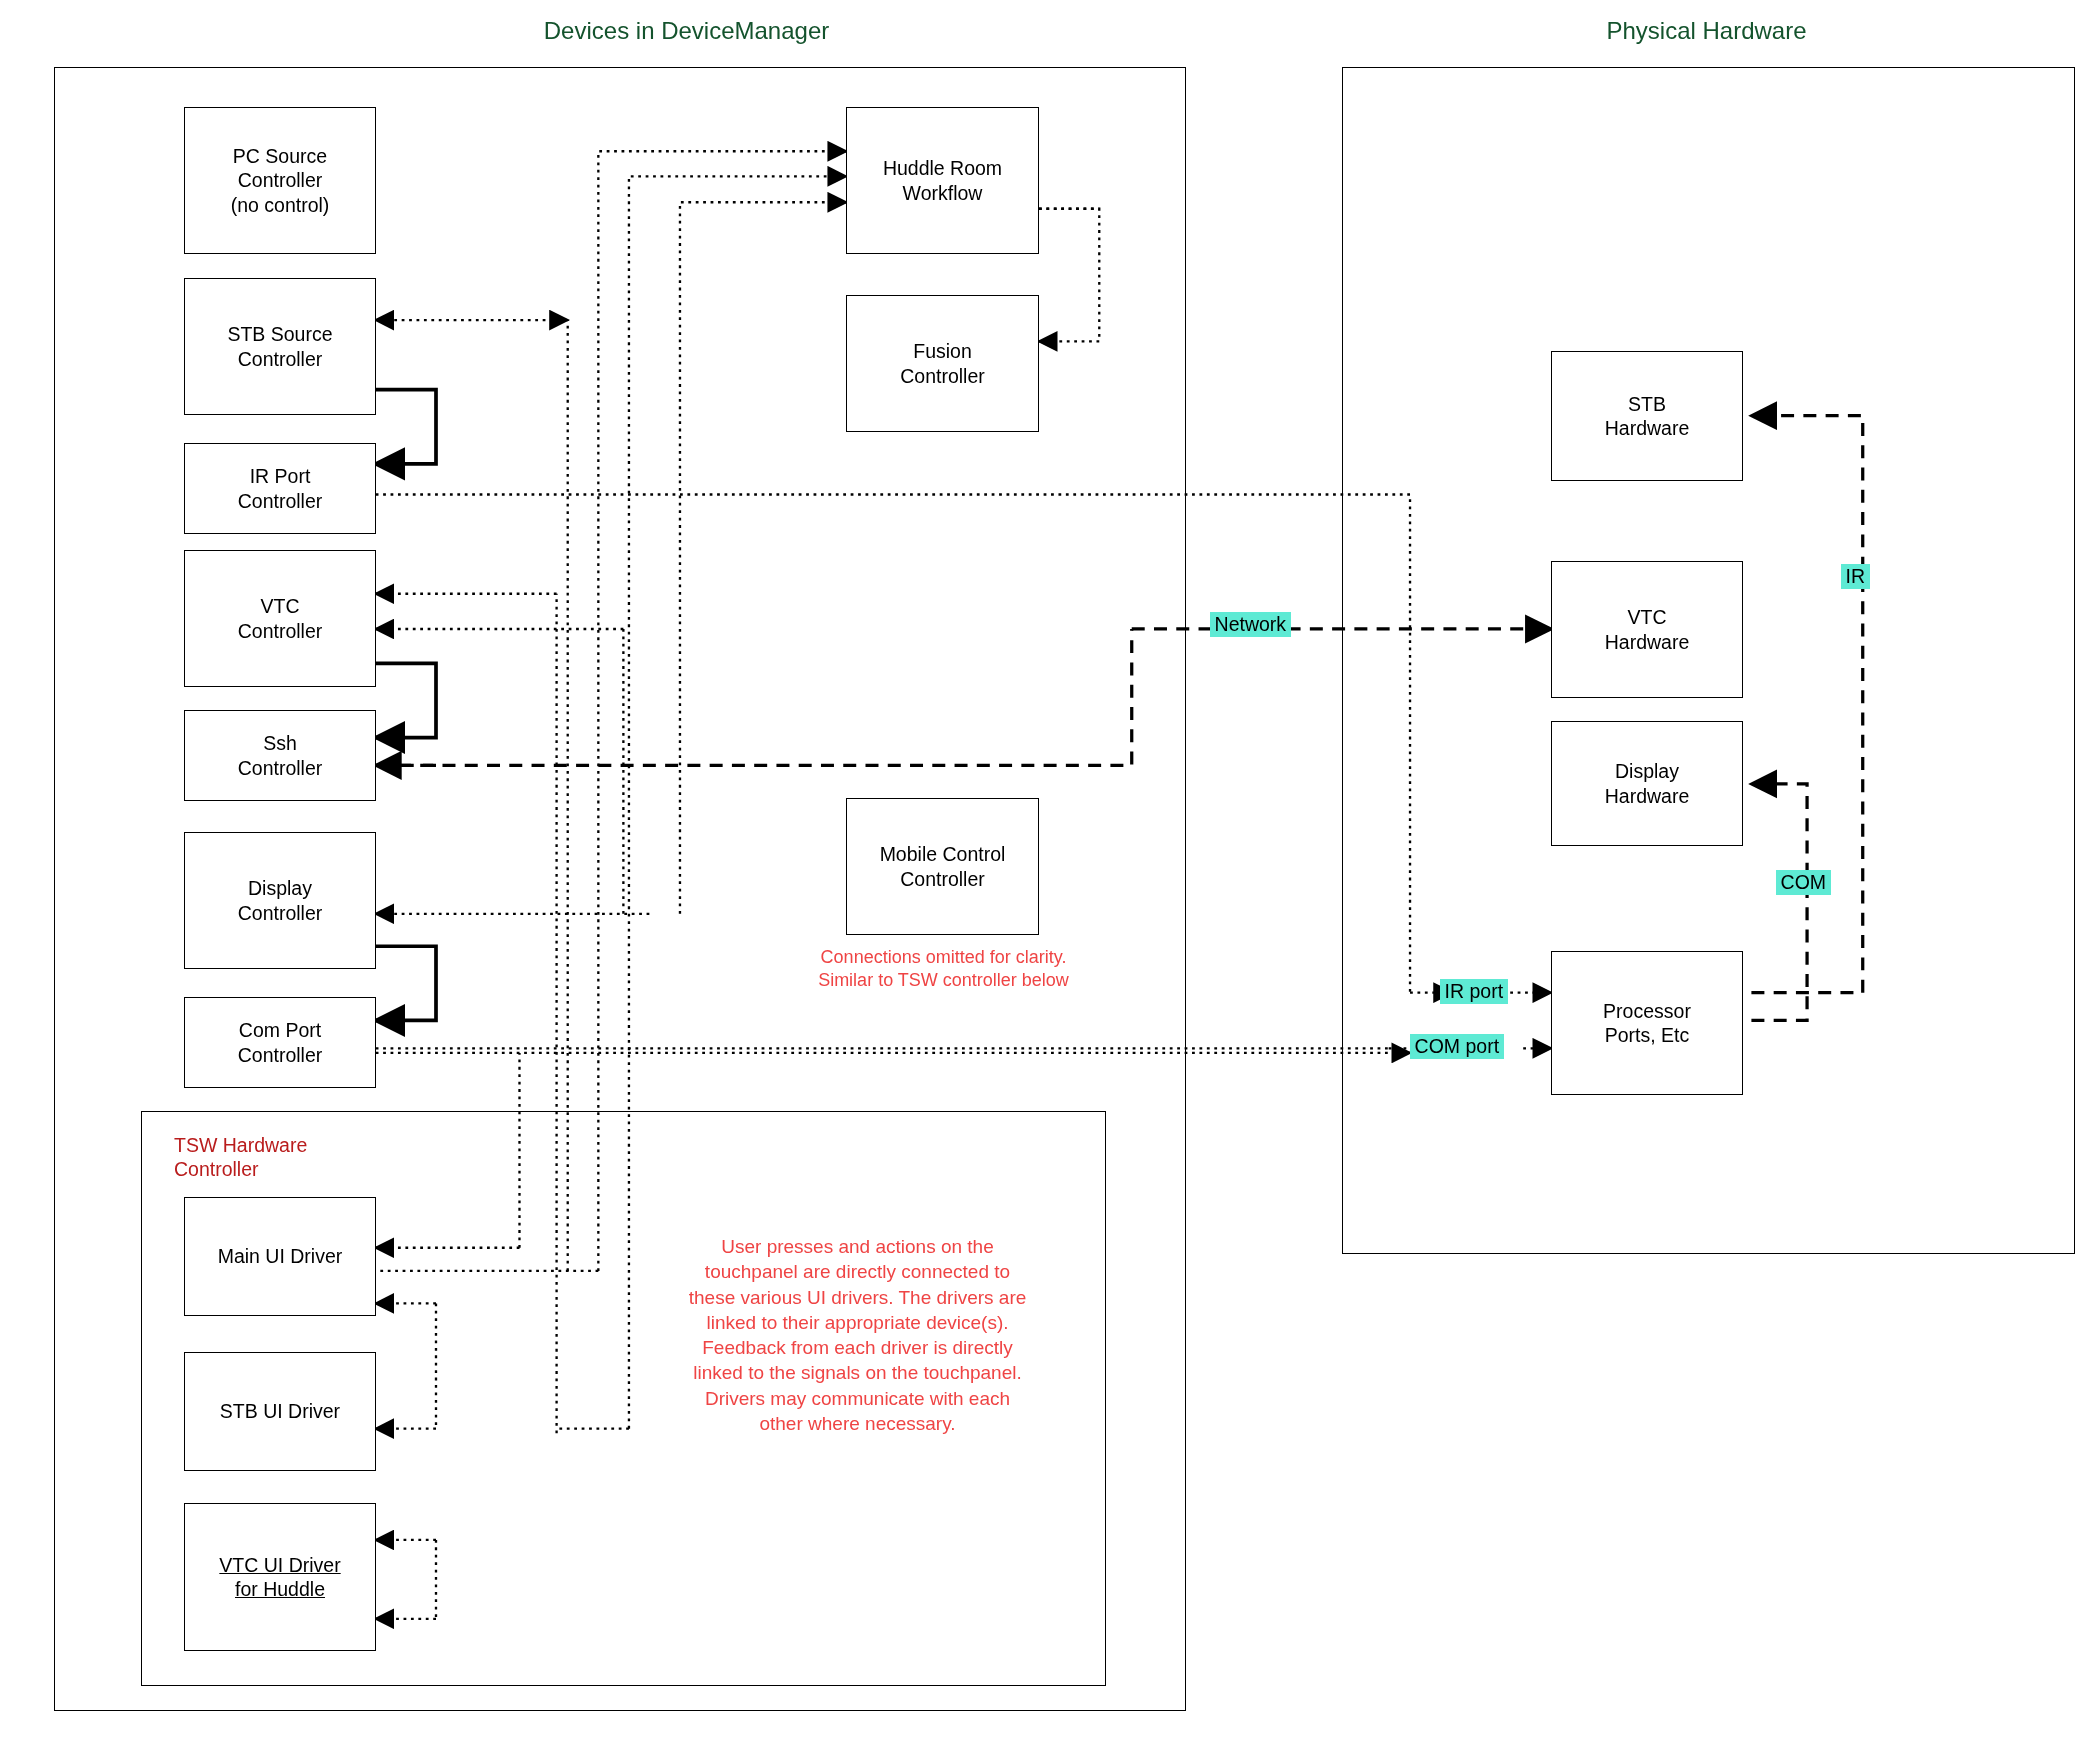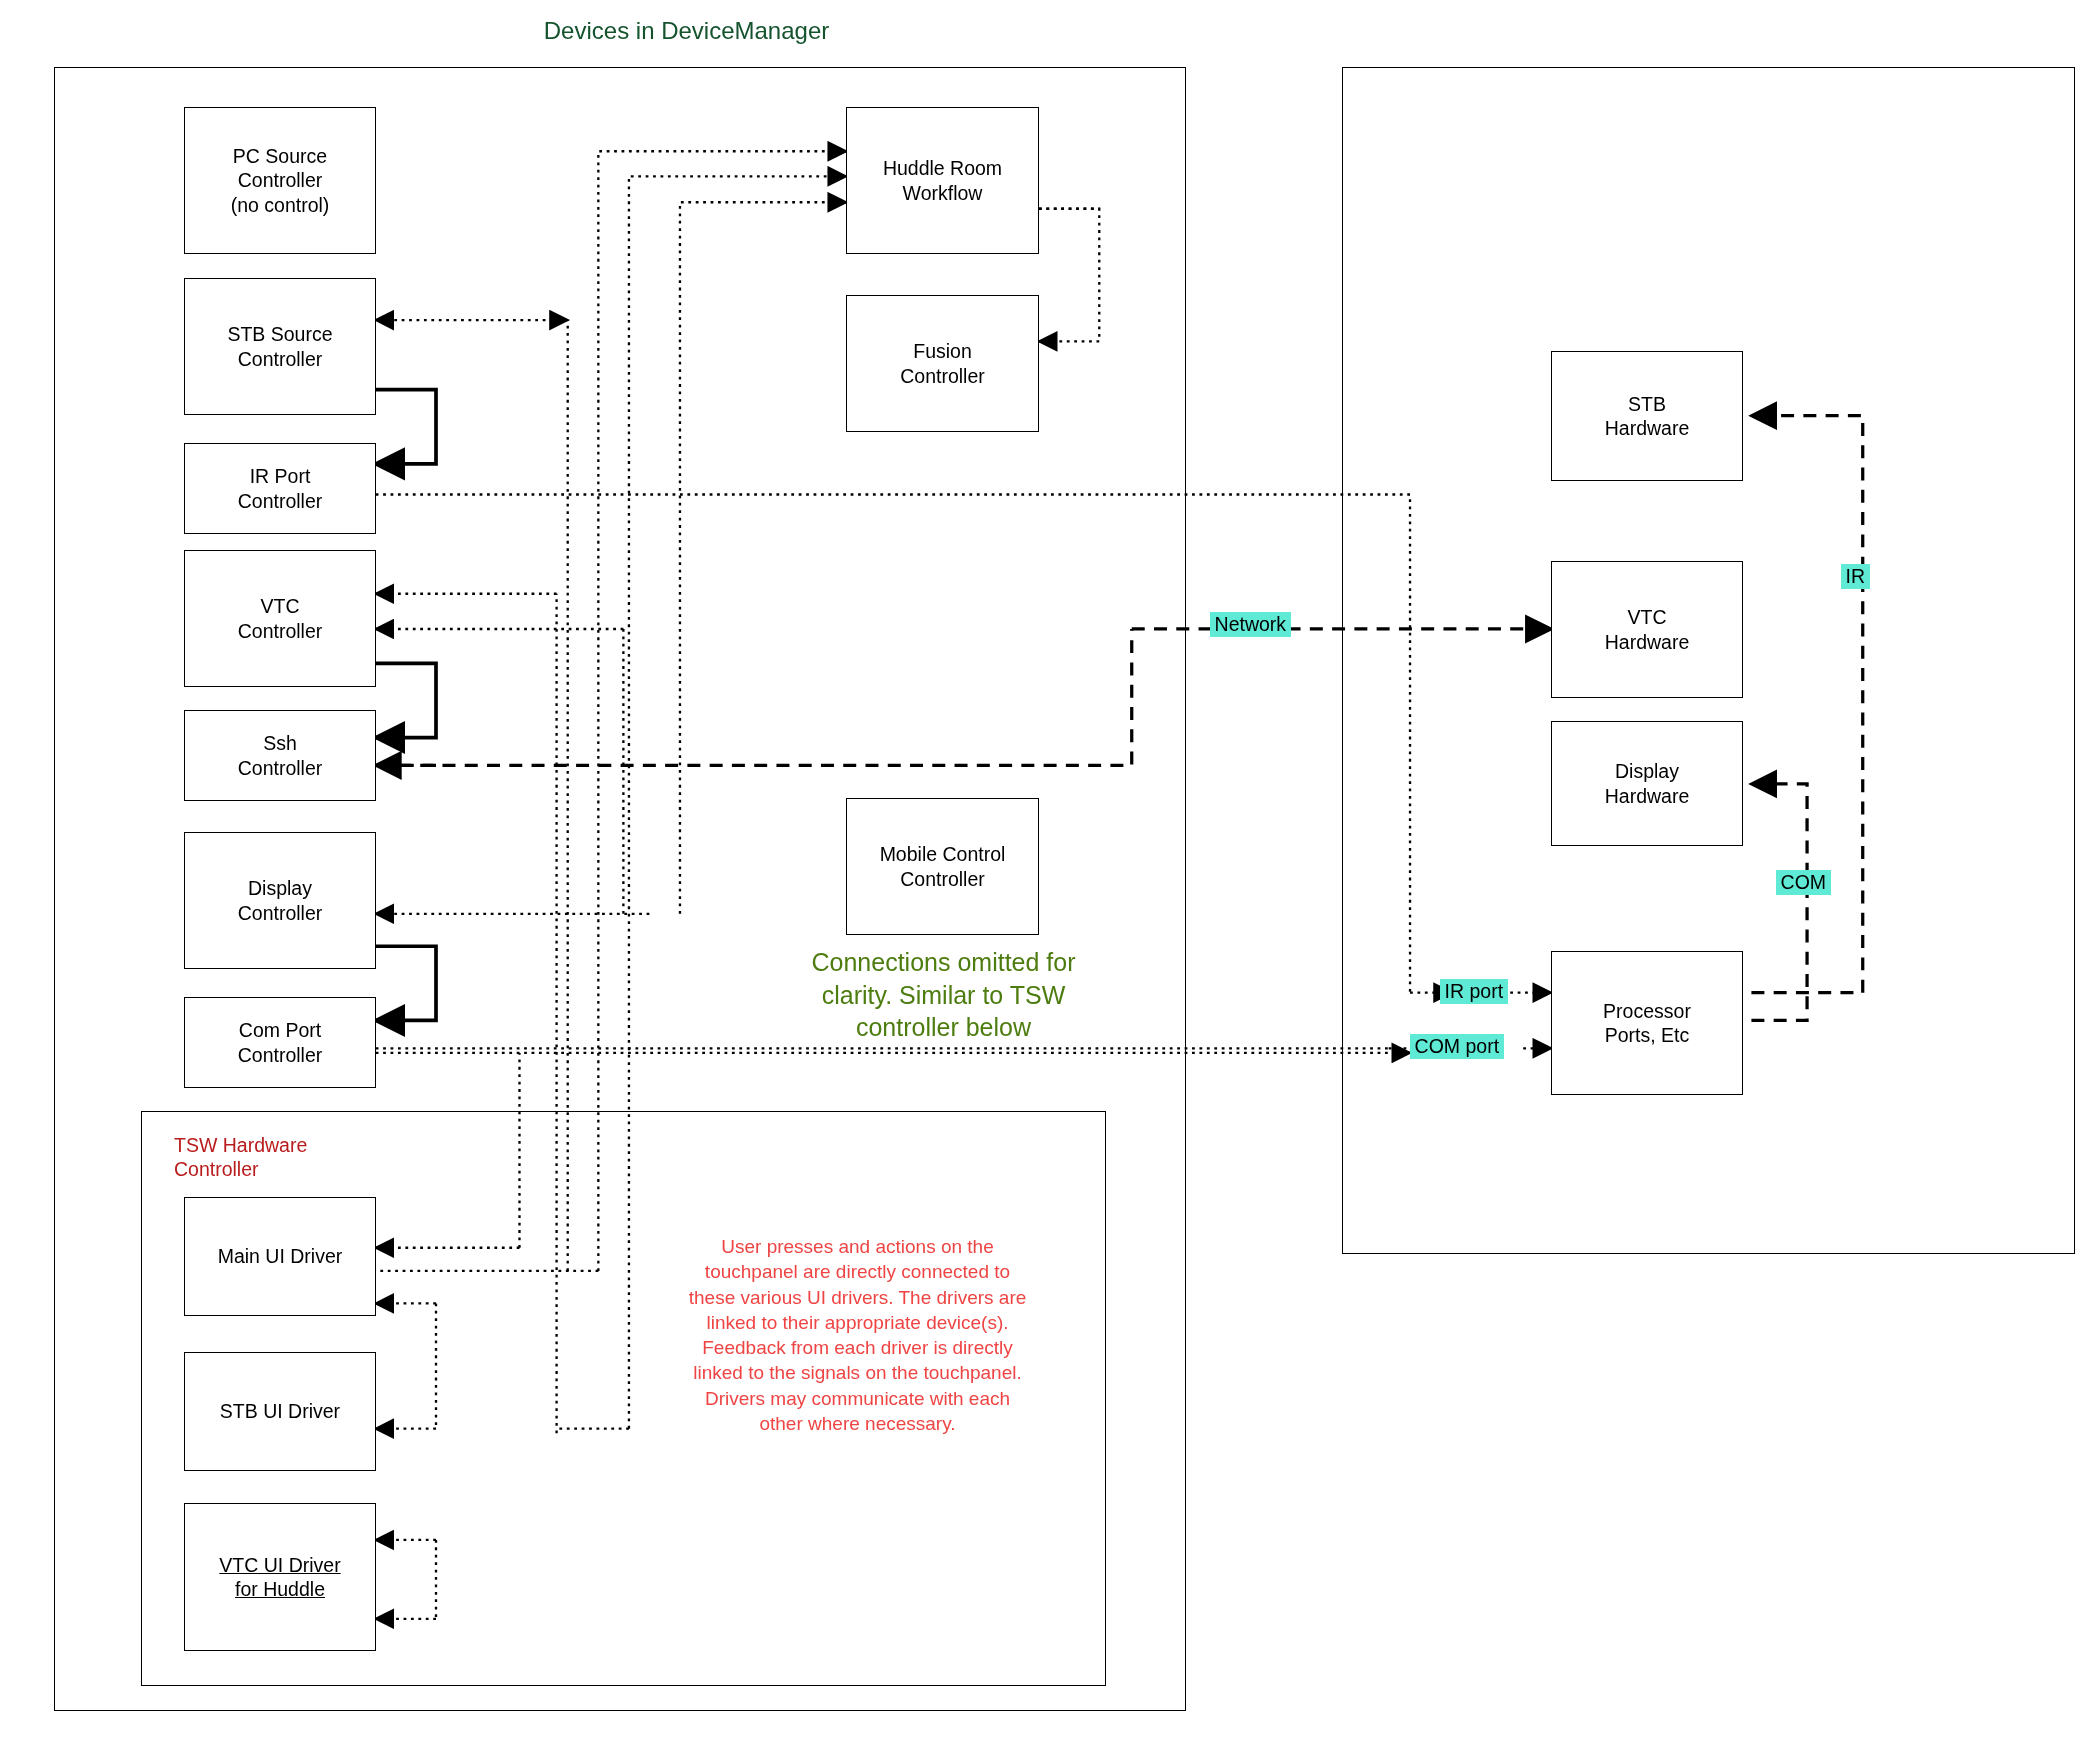--- a/index.html
+++ b/index.html
@@ -39,24 +39,24 @@
     align-items: center;
     justify-content: center;
     text-align: center;
     font-size: 19.5px;
     line-height: 1.25;
     color: #000;
   }
   .node span { display: block; padding: 0 3.7px; }
   .plain-text {
     position: absolute;
-    font-size: 25px;
+    font-size: 18px;
     line-height: 1.3;
     text-align: center;
-    color: #4d7c0f;
+    color: #ef4444;
   }
   .para-text {
     position: absolute;
     font-size: 19px;
     line-height: 1.33;
     text-align: center;
     color: #ef4444;
   }
   .edge-label {
     position: absolute;
@@ -83,20 +83,21 @@
   .dotted { fill: none; stroke: #000; stroke-width: 2.5; stroke-dasharray: 3 5; }
   .dashed { fill: none; stroke: #000; stroke-width: 3.5; stroke-dasharray: 14 10; }
   .solid { fill: none; stroke: #000; stroke-width: 4; }
 </style>
 </head>
 <body>
 
 <div id="canvas">
 
   <div class="title" style="left:195px; top:16.7px; width:983px;">Devices in DeviceManager</div>
+  <div class="title" style="left:1326px; top:16.7px; width:761px;">Physical Hardware</div>
 
   <div class="group-box" style="left:54px; top:67px; width:1132px; height:1644px;"></div>
   <div class="group-box" style="left:1342px; top:67px; width:733px; height:1187px;"></div>
 
   <div class="group-box" style="left:141px; top:1111px; width:965px; height:575px;"></div>
   <div class="inner-label" style="left:174px; top:1133px; width:241px; white-space:pre-line;">TSW Hardware
 Controller</div>
 
   <svg class="wires" viewBox="0 0 2253 1895">
     <defs>

